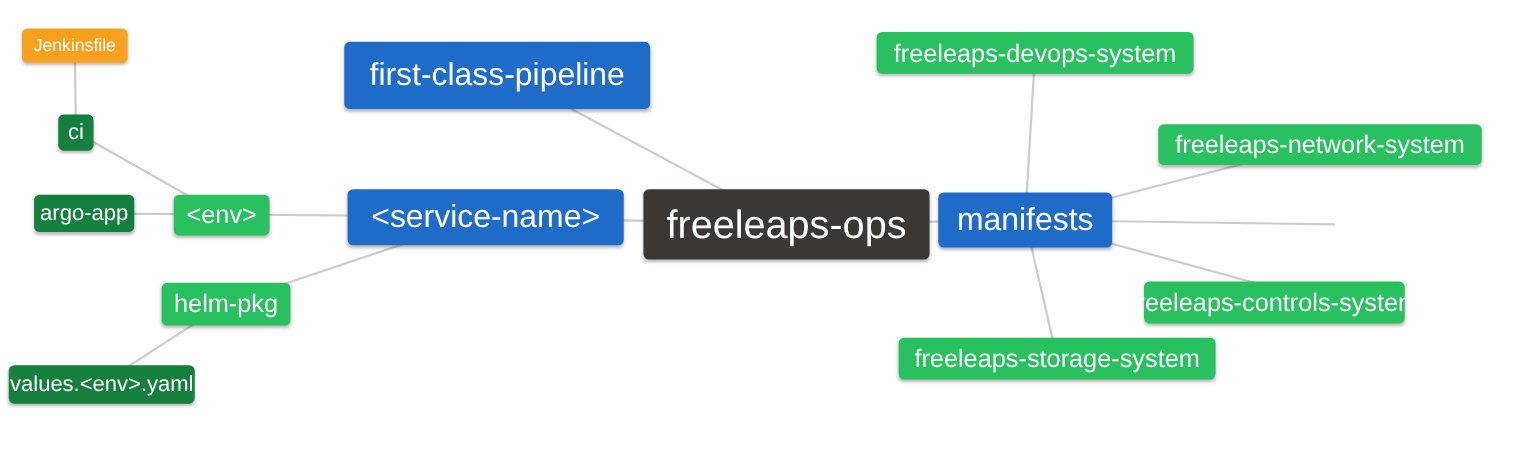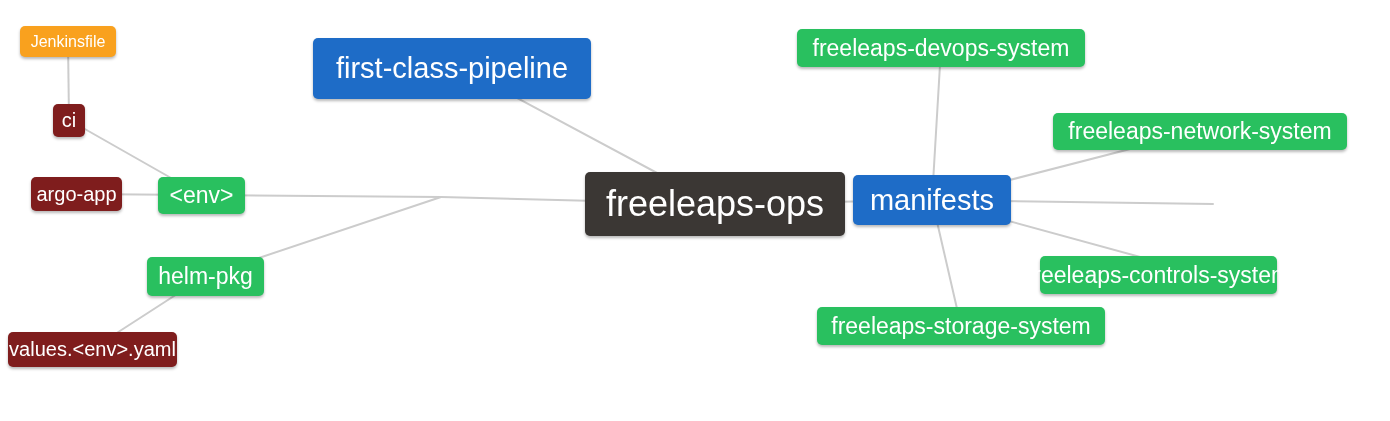--- a/index.html
+++ b/index.html
@@ -31,21 +31,21 @@
     color: #ffffff;
     border-radius: 5px;
     box-shadow: 0 2px 3px rgba(0,0,0,0.28);
     white-space: nowrap;
     cursor: default;
     box-sizing: border-box;
   }
   .n-blue   { background: #1e6cc7; }
   .n-green  { background: #29c05f; }
   .n-orange { background: #f9a11e; }
-  .n-red    { background: #7f1d1d; }
+  .n-red    { background: #15803d; }
   .n-dark   { background: #3b3734; }
 </style>
 </head>
 <body>
 
 <div class="canvas">
 
   <svg class="edges" width="1390" height="421" aria-hidden="true">
     <line x1="68" y1="41" x2="69" y2="120"></line>
     <line x1="69" y1="120" x2="201" y2="195"></line>
@@ -70,20 +70,21 @@
   <div class="node n-red" style="left:31px;  top:177px; width:91px;  height:34px; font-size:20px">argo-app</div>
 
   <div class="node n-green" style="left:158px; top:177px; width:87px;  height:37px; font-size:23px">&lt;env&gt;</div>
 
   <div class="node n-green" style="left:147px; top:257px; width:117px; height:39px; font-size:23px">helm-pkg</div>
 
   <div class="node n-red" style="left:8px;   top:332px; width:169px; height:35px; font-size:20px">values.&lt;env&gt;.yaml</div>
 
   <div class="node n-blue" style="left:313px; top:38px;  width:278px; height:61px; font-size:29px">first-class-pipeline</div>
 
+  <div class="node n-blue" style="left:316px; top:172px; width:251px; height:51px; font-size:29px">&lt;service-name&gt;</div>
 
   <div class="node n-dark" style="left:585px; top:172px; width:260px; height:64px; font-size:36px">freeleaps-ops</div>
 
   <div class="node n-blue" style="left:853px; top:175px; width:158px; height:50px; font-size:29px">manifests</div>
 
   <div class="node n-green" style="left:797px; top:29px;  width:288px; height:38px; font-size:23px">freeleaps-devops-system</div>
 
   <div class="node n-green" style="left:1053px;top:113px; width:294px; height:37px; font-size:23px">freeleaps-network-system</div>
 
 

